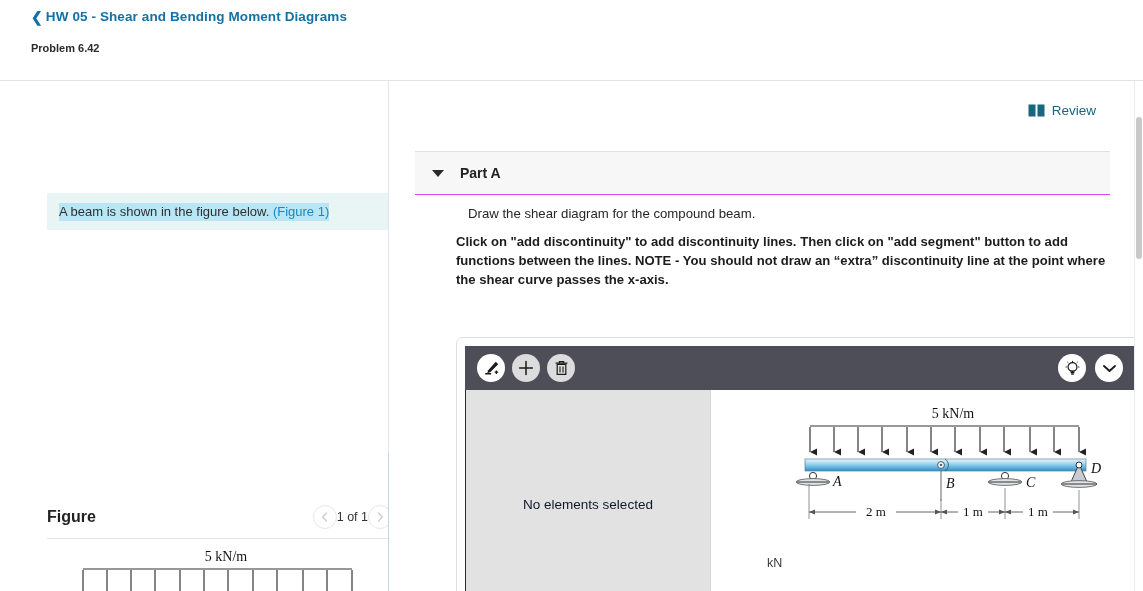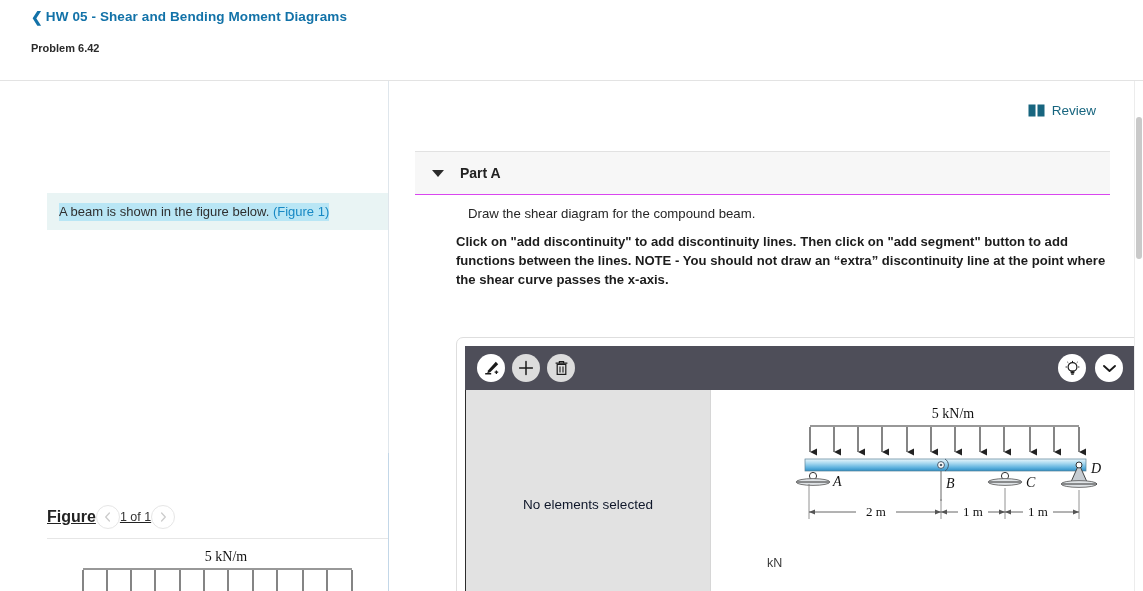--- a/index.html
+++ b/index.html
@@ -75,21 +75,21 @@
   .intro-text {
     font-size: 13px; color: #2f2f2f;
     background: #b9e6f5; padding: 1px 0 2px 0;
     margin-left: 12px;
   }
   .intro-text a { color: #1789c4; text-decoration: none; }
 
   .figure-head {
     position: absolute; left: 31px; top: 424px;
     width: 345px;
-    display: flex; align-items: center; justify-content: flex-start; text-decoration: underline;
+    display: flex; align-items: center; justify-content: space-between;
   }
   .figure-title { font-size: 16px; font-weight: bold; color: #222; }
   .figure-pager { display: flex; align-items: center; gap: 0; }
   .figure-pager .pager-btn { width: 24px; height: 24px; font-size: 12px; }
   .figure-pager .pager-label { font-size: 12.5px; }
   .figure-rule {
     position: absolute; left: 31px; top: 457px;
     width: 345px; height: 1px; background: #e6e6e6;
   }
 

